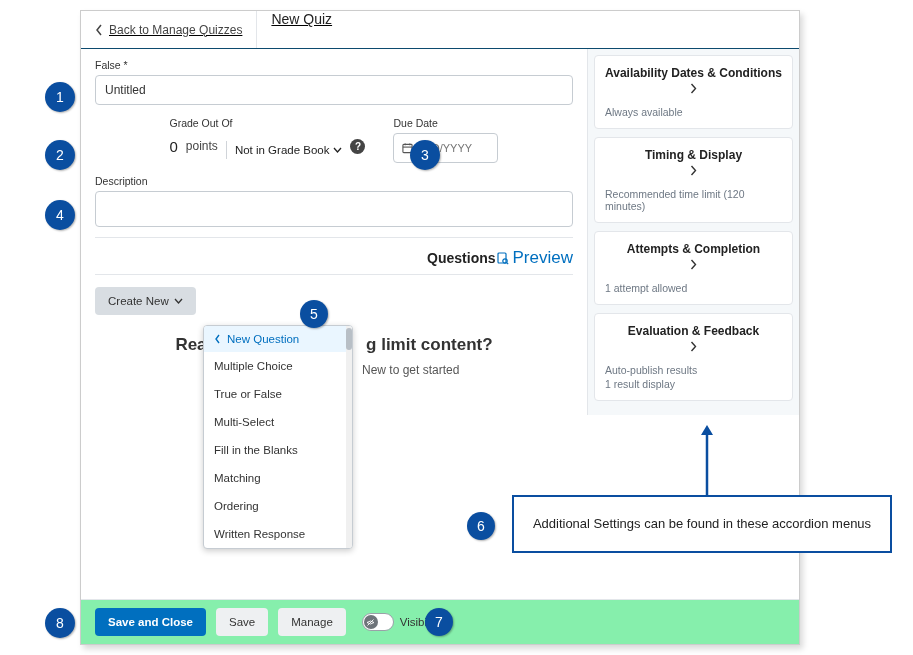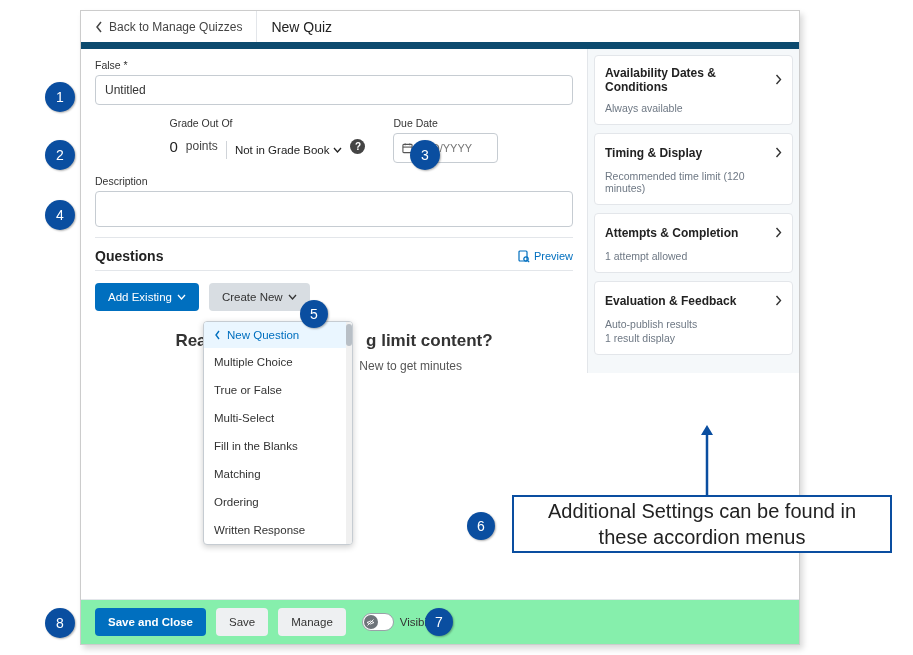--- a/index.html
+++ b/index.html
@@ -1,58 +1,58 @@
 <!DOCTYPE html>
 <html><head>
 <meta charset="utf-8">
 <style>
   * { box-sizing: border-box; margin: 0; padding: 0; font-family: Arial, sans-serif; }
   body { background: #fff; width: 913px; height: 655px; position: relative; overflow: hidden; }
   .app { position: absolute; left: 80px; top: 10px; width: 720px; height: 635px; border: 1px solid #ccc; background: #fff; box-shadow: 3px 4px 6px rgba(0,0,0,0.15); }
-  .header { display: flex; align-items: center; height: 38px; border-bottom: 7px solid #0c4a6e; }
+  .header { display: flex; height: 38px; border-bottom: 1px solid #0c4a6e; text-decoration: underline; }
   .back { display: flex; align-items: center; padding: 0 14px; height: 100%; border-right: 1px solid #e3e6ea; font-size: 12px; color: #444; cursor: pointer; }
   .back svg { width: 8px; height: 12px; margin-right: 6px; }
   .title { padding-left: 14px; font-size: 14px; color: #222; }
   .body { display: flex; }
   .main { flex: 1; padding: 10px 14px 0 14px; }
   .side { width: 212px; background: #f5f8fa; padding: 6px 6px; border-left: 1px solid #e3e6ea; }
   .label { font-size: 10.5px; color: #333; margin-bottom: 4px; display: block; }
   .name-input { width: 100%; border: 1px solid #c6ccd2; border-radius: 4px; height: 30px; padding: 0 9px; font-size: 12px; color: #333; margin-bottom: 12px; }
   .row { display: flex; gap: 28px; margin-bottom: 12px; justify-content: center; }
   .row .col { display:flex; flex-direction:column; }
   .points-line { display: flex; align-items: center; gap: 8px; font-size: 12px; color: #444; }
   .points-val { font-size: 15px; color: #222; }
   .gb-dd { display: flex; align-items: center; gap: 4px; font-size: 11.5px; color: #222; cursor: pointer; border-left:1px solid #d0d4d9; padding-left:8px; height:18px;margin-top:8px;}
   .help { width: 15px; height: 15px; border-radius: 50%; background: #444; color:#fff; display:inline-flex; align-items:center; justify-content:center; font-size:10px; font-weight:bold; cursor:pointer; }
   .date-input { display: flex; align-items:center; border: 1px solid #c6ccd2; border-radius: 4px; height: 30px; width: 105px; padding: 0 8px; gap:6px; }
   .date-input input { border:none; outline:none; width:70px; font-size:11px; color:#888; }
   .desc-box { width: 100%; height: 36px; border: 1px solid #c6ccd2; border-radius: 4px; margin-bottom: 10px; }
 
-  .q-header { display:flex; align-items:center; justify-content:space-between; border-top:1px solid #e3e6ea; padding-top:10px; margin-bottom:12px; border-bottom:1px solid #e3e6ea; padding-bottom:6px;}
+  .q-header { display:flex; align-items:center; justify-content:flex-end; border-top:1px solid #e3e6ea; padding-top:10px; margin-bottom:12px; border-bottom:1px solid #e3e6ea; padding-bottom:6px;}
   .q-header h3 { font-size: 14px; font-weight: bold; color:#222; }
-  .preview { display:flex; align-items:center; gap:4px; font-size: 11px; color:#006fbf; cursor:pointer; }
+  .preview { display:flex; align-items:center; gap:4px; font-size: 17px; color:#006fbf; cursor:pointer; }
 
   .btn { border-radius: 4px; font-size: 11.5px; padding: 8px 13px; border:none; cursor:pointer; display:inline-flex; align-items:center; gap:5px;}
   .btn-primary { background:#006fbf; color:#fff; }
   .btn-grey { background:#d8dde2; color:#333; }
   .btn-light { background:#eef0f2; color:#333; }
   .actions { display:flex; gap:10px; margin-bottom:8px; position:relative; }
 
   .placeholder { text-align:center; color:#333; padding-top:12px; }
   .placeholder h4 { font-size: 17px; margin-bottom:8px; font-weight:bold;}
   .placeholder p { font-size: 12px; color:#555; }
 
   .dropdown { position:absolute; top:38px; left:108px; width:150px; background:#fff; border:1px solid #c6ccd2; box-shadow: 0 2px 6px rgba(0,0,0,0.2); border-radius:4px; overflow:hidden; z-index:5; }
   .dd-head { background:#eaf6ff; display:flex; align-items:center; gap:6px; padding:7px 10px; font-size:11.5px; color:#006fbf; cursor:pointer; }
   .dd-item { padding:8px 10px; font-size:11.5px; color:#333; cursor:pointer; }
   .dd-scroll { position:absolute; right:0; top:0; bottom:0; width:6px; background:#f0f0f0; }
   .dd-thumb { position:absolute; right:0; top:2px; width:6px; height:22px; background:#b8bfc6; border-radius:3px; }
 
   .accordion { background:#fff; border:1px solid #e3e6ea; border-radius:4px; padding:10px 10px; margin-bottom:8px; }
-  .acc-head { display:flex; align-items:center; justify-content:space-between; cursor:pointer; }
+  .acc-head { display:flex; align-items:center; justify-content:space-between; cursor:pointer;flex-direction:column; }
   .acc-title { font-size:12px; font-weight:bold; color:#222; }
   .acc-sub { font-size:10.5px; color:#6e7884; margin-top:8px; }
   .acc-sub2 { font-size:10.5px; color:#6e7884; margin-top:2px; }
   .chev-r svg { width:7px; height:11px; }
 
   .footer { position:absolute; left:0; bottom:0; right:0; height:45px; border-top:1px solid #e3e6ea; display:flex; align-items:center; padding:0 14px; gap:10px; background:#86efac; }
   .toggle { display:flex; align-items:center; gap:6px; margin-left:6px; }
   .toggle-track { width:32px; height:18px; border-radius:10px; border:1px solid #9aa1a8; background:#fff; position:relative; cursor:pointer; }
   .toggle-knob { position:absolute; left:1px; top:1px; width:14px; height:14px; border-radius:50%; background:#6e747a; display:flex; align-items:center; justify-content:center; }
   .toggle-label { font-size:11.5px; color:#333; }
@@ -62,21 +62,21 @@
   .ann.big { width:30px; height:30px; }
   #a1 { left:45px; top:82px; }
   #a2 { left:45px; top:140px; }
   #a3 { left:410px; top:140px; }
   #a4 { left:45px; top:200px; }
   #a5 { left:300px; top:300px; }
   #a6 { left:467px; top:512px; }
   #a7 { left:425px; top:608px; }
   #a8 { left:45px; top:608px; }
 
-  .callout { position:absolute; left:512px; top:495px; width:380px; height:58px; border:2px solid #0a4ea0; background:#fff; display:flex; align-items:center; justify-content:center; text-align:center; font-size:20px; color:#222; z-index:15; padding: 0 8px; line-height:1.3; }
+  .callout { position:absolute; left:512px; top:495px; width:380px; height:58px; border:2px solid #0a4ea0; background:#fff; display:flex; align-items:center; justify-content:center; text-align:center; font-size:13px; color:#222; z-index:15; padding: 0 8px; line-height:1.3; }
   .arrow { position:absolute; left:697px; top:425px; z-index:15; }
 </style>
 </head>
 <body>
 
 <div class="app">
   <div class="header">
     <div class="back">
       <svg viewBox="0 0 8 12">
           <path d="M6 1 L2 6 L6 11" stroke="#444" stroke-width="1.5" fill="none"></path>
@@ -130,26 +130,20 @@
           <svg width="13" height="13" viewBox="0 0 13 13">
               <rect x="2" y="1" width="8" height="10" rx="1" fill="none" stroke="#006fbf" stroke-width="1.2"></rect>
               <circle cx="9" cy="9" r="2.2" fill="none" stroke="#006fbf" stroke-width="1.2"></circle>
               <line x1="10.6" y1="10.6" x2="12.2" y2="12.2" stroke="#006fbf" stroke-width="1.2"></line>
             </svg>
           <span>Preview</span>
         </div>
       </div>
 
       <div class="actions">
-        <button class="btn btn-primary">
-          <span>Add Existing</span>
-          <svg width="9" height="6" viewBox="0 0 9 6">
-              <path d="M1 1 L4.5 5 L8 1" stroke="#fff" stroke-width="1.3" fill="none"></path>
-            </svg>
-        </button>
         <button class="btn btn-grey">
           <span>Create New</span>
           <svg width="9" height="6" viewBox="0 0 9 6">
               <path d="M1 1 L4.5 5 L8 1" stroke="#333" stroke-width="1.3" fill="none"></path>
             </svg>
         </button>
 
         <div class="dropdown">
           <div class="dd-head">
             <svg width="7" height="10" viewBox="0 0 7 10">
@@ -171,21 +165,21 @@
       </div>
 
       <div class="placeholder">
         <h4>
           <span>Rea</span>
           <span style="display:inline-block; width:150px;"></span>
           <span>g limit content?</span>
         </h4>
         <p>
           <span style="display:inline-block; width:150px;"></span>
-          <span>New to get minutes</span>
+          <span>New to get started</span>
         </p>
       </div>
 
     </div>
 
     <div class="side">
       <div class="accordion">
         <div class="acc-head">
             <span class="acc-title">Availability Dates &amp; Conditions</span>
             <span class="chev-r"><svg viewBox="0 0 7 11">

